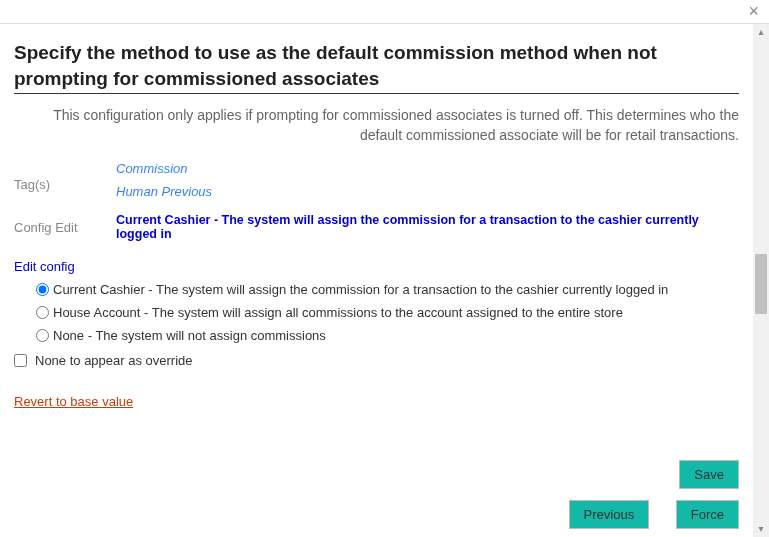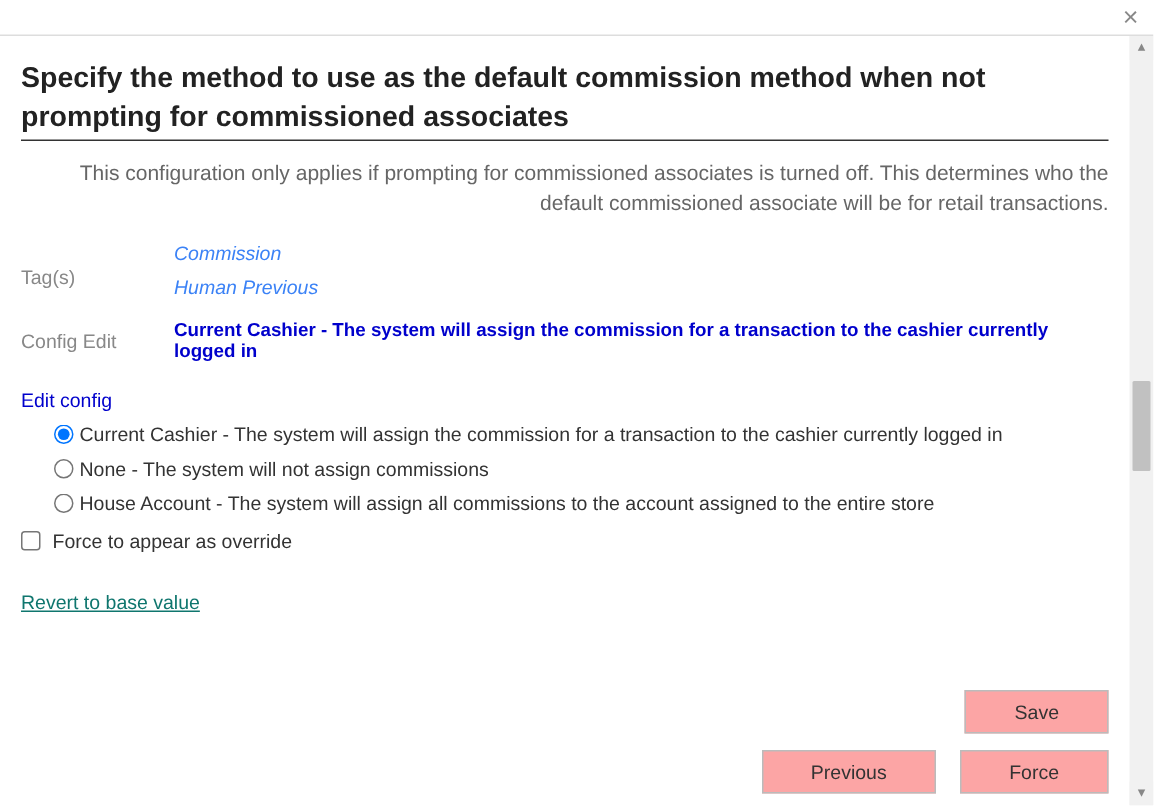--- a/index.html
+++ b/index.html
@@ -124,46 +124,46 @@
   margin-top: 10px;
   font-size: 13px;
   color: #333;
 }
 .checkbox-row input {
   margin-right: 8px;
 }
 .revert {
   display: inline-block;
   margin-top: 26px;
-  color: #0f766e;
+  color: #c2410c;
   text-decoration: underline;
   font-size: 13px;
   cursor: pointer;
 }
 .btn {
   display: inline-block;
-  background: #fca5a5;
+  background: #14b8a6;
   border: 1px solid #bbb;
-  padding: 6px 32px;
+  padding: 6px 14px;
   font-size: 13px;
   color: #333;
   cursor: pointer;
   font-family: inherit;
 }
 .save-row {
   position: absolute;
   right: 14px;
   bottom: 48px;
 }
 .nav-row {
   position: absolute;
   right: 14px;
   bottom: 8px;
 }
-.nav-row .btn { margin-left: 12px; text-align: right; }
+.nav-row .btn { margin-left: 23px; text-align: right; }
 </style>
 </head>
 <body>
 
 <div class="top-bar">
   <span class="close-x">×</span>
 </div>
 
 <div class="scroll-track">
   <div class="scroll-up">▴</div>
@@ -192,31 +192,31 @@
 
   <div class="edit-header">Edit config</div>
 
   <div class="radio-group">
     <label class="radio-row">
       <input type="radio" name="method" checked="" style="">
       <span>Current Cashier - The system will assign the commission for a transaction to the cashier currently logged in</span>
     </label>
     <label class="radio-row">
       <input type="radio" name="method" style="">
-      <span>None - The system will not assign commissions</span>
+      <span>House Account - The system will assign all commissions to the account assigned to the entire store</span>
     </label>
     <label class="radio-row">
       <input type="radio" name="method" style="">
-      <span>House Account - The system will assign all commissions to the account assigned to the entire store</span>
+      <span>None - The system will not assign commissions</span>
     </label>
   </div>
 
   <label class="checkbox-row">
     <input type="checkbox" style="">
-    <span>Force to appear as override</span>
+    <span>None to appear as override</span>
   </label>
 
   <a class="revert">Revert to base value</a>
 
   <div class="save-row">
     <button class="btn">Save</button>
   </div>
 
   <div class="nav-row">
     <button class="btn">Previous</button>

